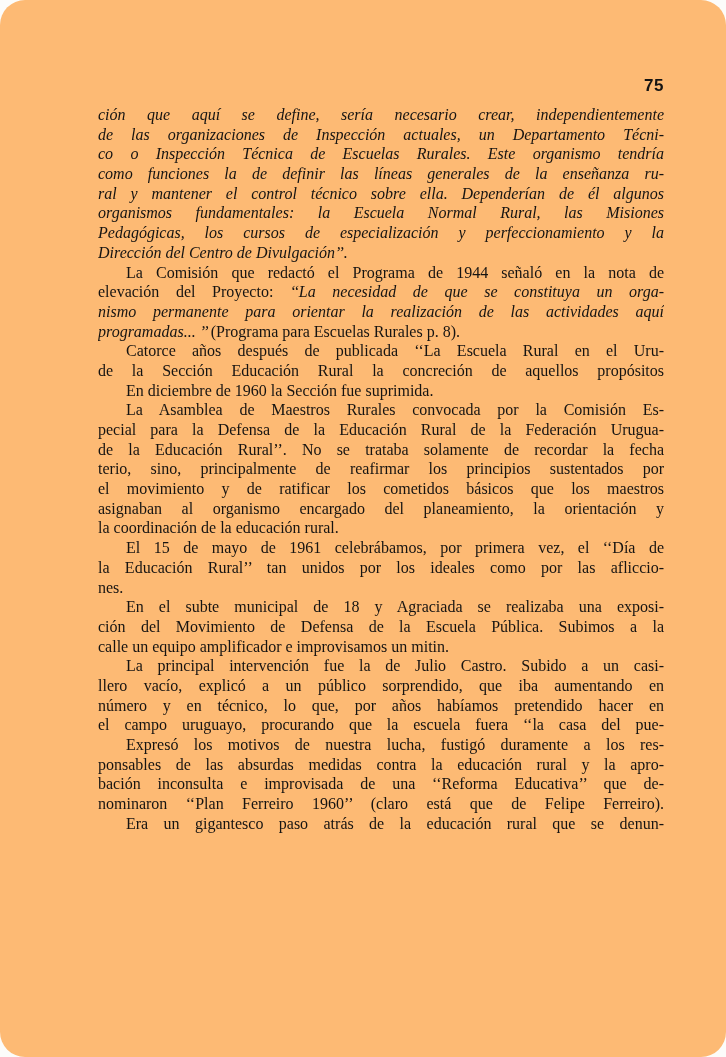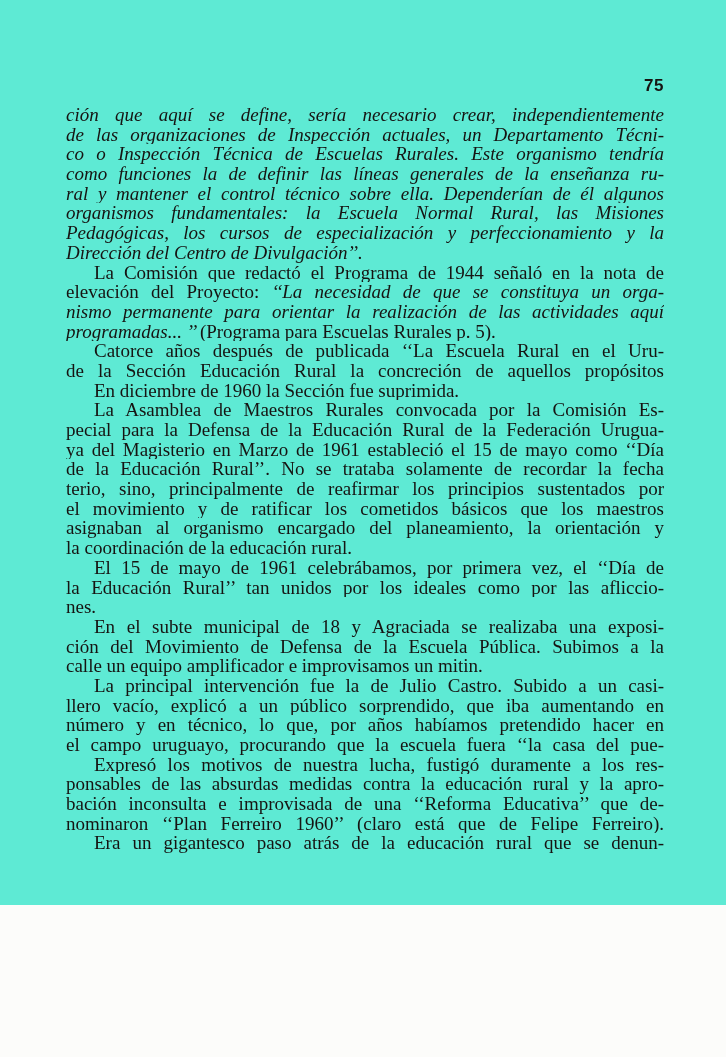--- a/index.html
+++ b/index.html
@@ -3,50 +3,52 @@
 <meta charset="utf-8">
 <style>
   html, body {
     margin: 0;
     padding: 0;
     background: #fcfcfa;
   }
   .page {
     position: relative;
     width: 726px;
-    height: 905px;
-    background: #5eead4;
+    height: 1057px;
+    background: #fdba74;
     color: #161412;
     font-family: "Liberation Serif", "DejaVu Serif", serif;
     overflow: hidden;
+    border-radius: 25px;
   }
   .page-number {
     position: absolute;
     top: 76px;
     left: 66px;
     width: 598px;
     text-align: right;
     font-family: "Liberation Sans", "DejaVu Sans", sans-serif;
     font-size: 17px;
     font-weight: bold;
     letter-spacing: 0.5px;
   }
   .text-block {
     position: absolute;
     top: 105px;
     left: 66px;
     width: 598px;
   }
   .line {
-    font-size: 19px;
+    font-size: 16px;
     line-height: 19.7px;
     height: 19.7px;
     text-align: justify;
     text-align-last: justify;
     overflow: hidden;
+    margin-left: 32px;
   }
   .line.plast {
     text-align-last: left;
   }
   .line.ind {
     text-indent: 28px;
   }
   .it {
     font-style: italic;
   }
@@ -64,33 +66,32 @@
         <div class="line"><span class="it">como funciones la de definir las líneas generales de la enseñanza ru-</span></div>
         <div class="line"><span class="it">ral y mantener el control técnico sobre ella. Dependerían de él algunos</span></div>
         <div class="line"><span class="it">organismos fundamentales: la Escuela Normal Rural, las Misiones</span></div>
         <div class="line"><span class="it">Pedagógicas, los cursos de especialización y perfeccionamiento y la</span></div>
         <div class="line plast"><span class="it">Dirección del Centro de Divulgación’’.</span></div>
       </div>
       <div class="para">
         <div class="line ind"><span>La Comisión que redactó el Programa de 1944 señaló en la nota de</span></div>
         <div class="line"><span>elevación del Proyecto: </span><span class="it">‘‘La necesidad de que se constituya un orga-</span></div>
         <div class="line"><span class="it">nismo permanente para orientar la realización de las actividades aquí</span></div>
-        <div class="line plast"><span class="it">programadas... ’’ </span><span>(Programa para Escuelas Rurales p. 5).</span></div>
+        <div class="line plast"><span class="it">programadas... ’’ </span><span>(Programa para Escuelas Rurales p. 8).</span></div>
       </div>
       <div class="para">
         <div class="line ind"><span>Catorce años después de publicada ‘‘La Escuela Rural en el Uru-</span></div>
         <div class="line"><span>de la Sección Educación Rural la concreción de aquellos propósitos</span></div>
       </div>
       <div class="para">
         <div class="line ind plast"><span>En diciembre de 1960 la Sección fue suprimida.</span></div>
       </div>
       <div class="para">
         <div class="line ind"><span>La Asamblea de Maestros Rurales convocada por la Comisión Es-</span></div>
         <div class="line"><span>pecial para la Defensa de la Educación Rural de la Federación Urugua-</span></div>
-        <div class="line"><span>ya del Magisterio en Marzo de 1961 estableció el 15 de mayo como ‘‘Día</span></div>
         <div class="line"><span>de la Educación Rural’’. No se trataba solamente de recordar la fecha</span></div>
         <div class="line"><span>terio, sino, principalmente de reafirmar los principios sustentados por</span></div>
         <div class="line"><span>el movimiento y de ratificar los cometidos básicos que los maestros</span></div>
         <div class="line"><span>asignaban al organismo encargado del planeamiento, la orientación y</span></div>
         <div class="line plast"><span>la coordinación de la educación rural.</span></div>
       </div>
       <div class="para">
         <div class="line ind"><span>El 15 de mayo de 1961 celebrábamos, por primera vez, el ‘‘Día de</span></div>
         <div class="line"><span>la Educación Rural’’ tan unidos por los ideales como por las afliccio-</span></div>
         <div class="line plast"><span>nes.</span></div>

